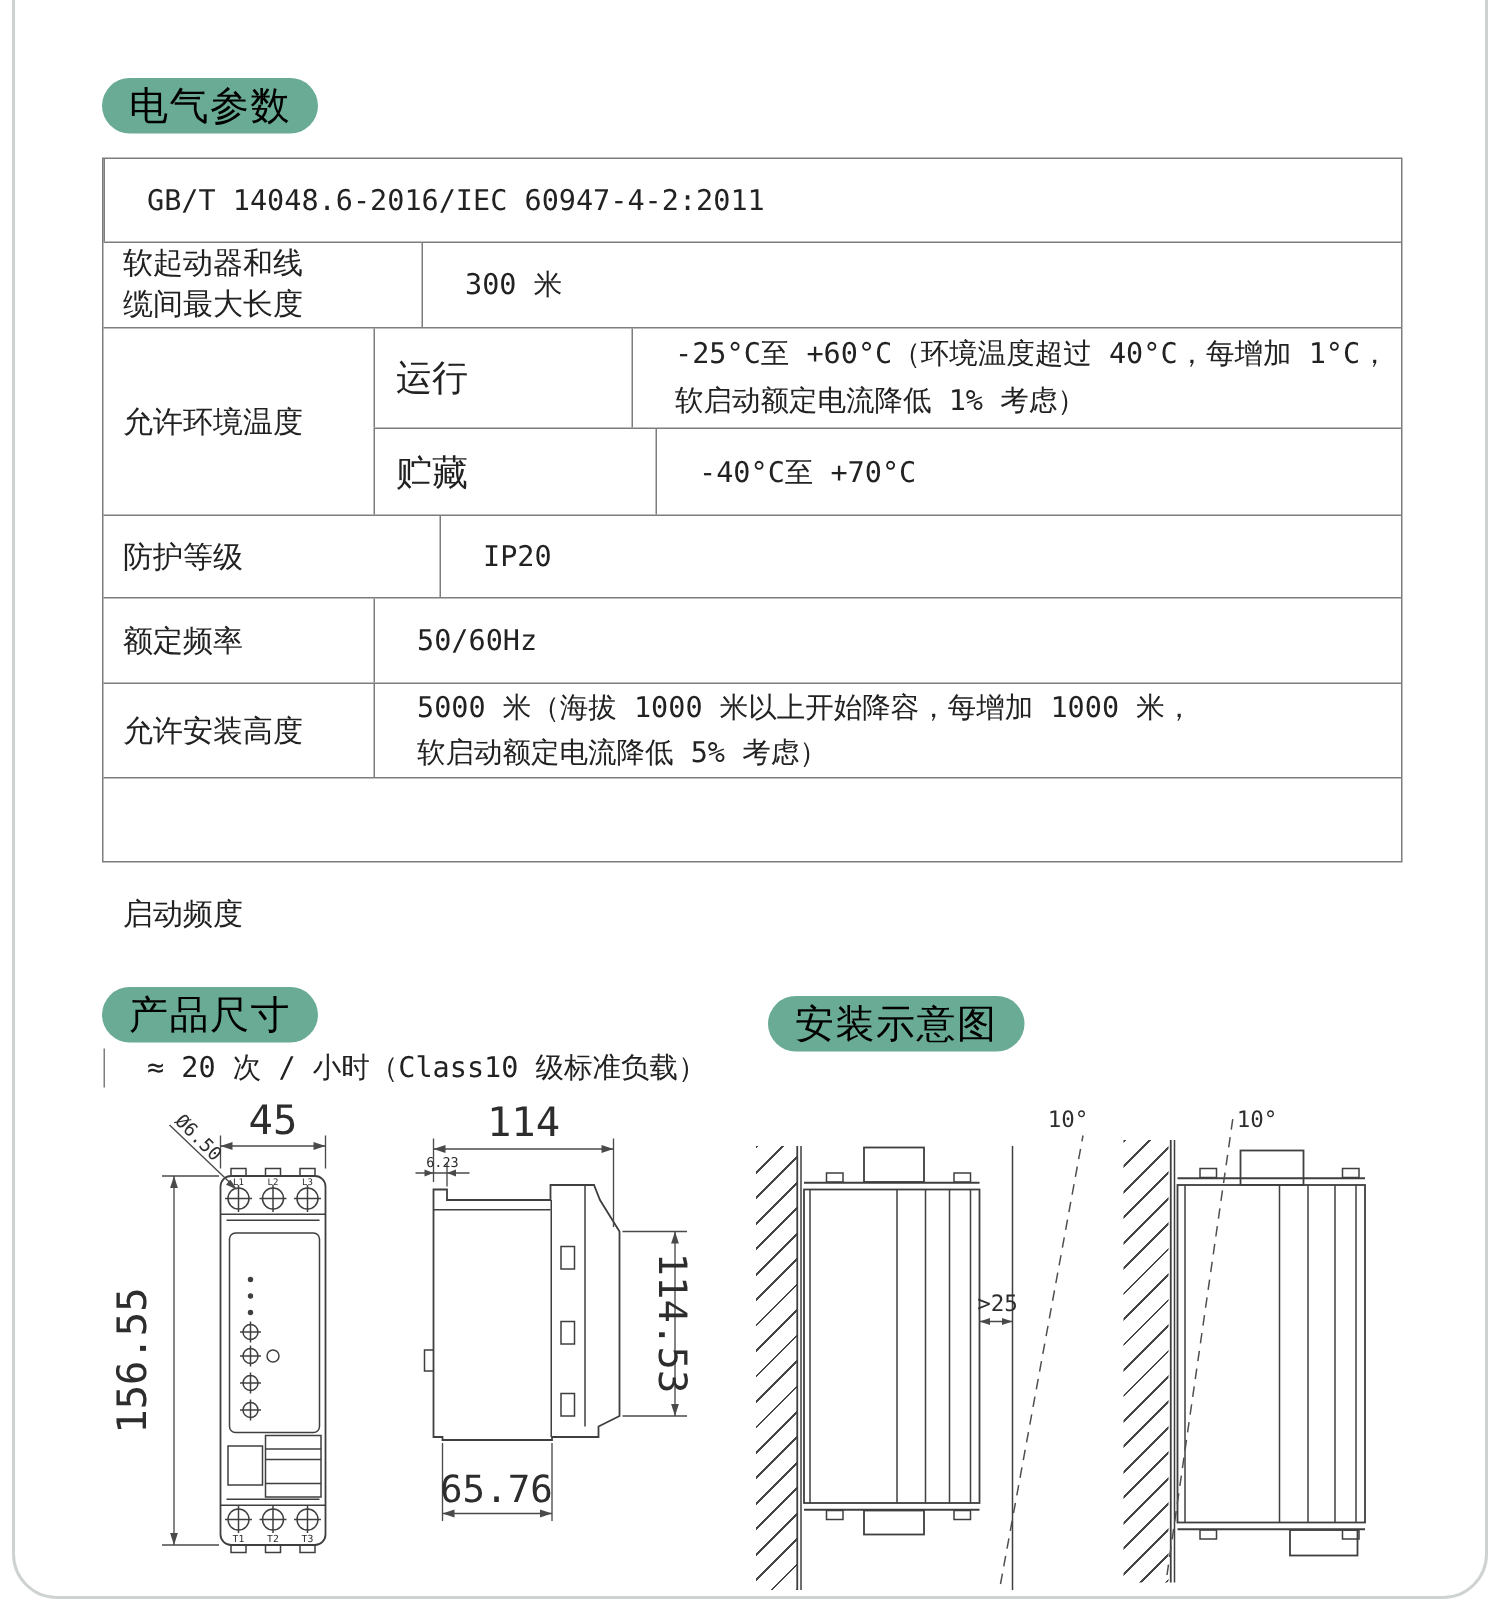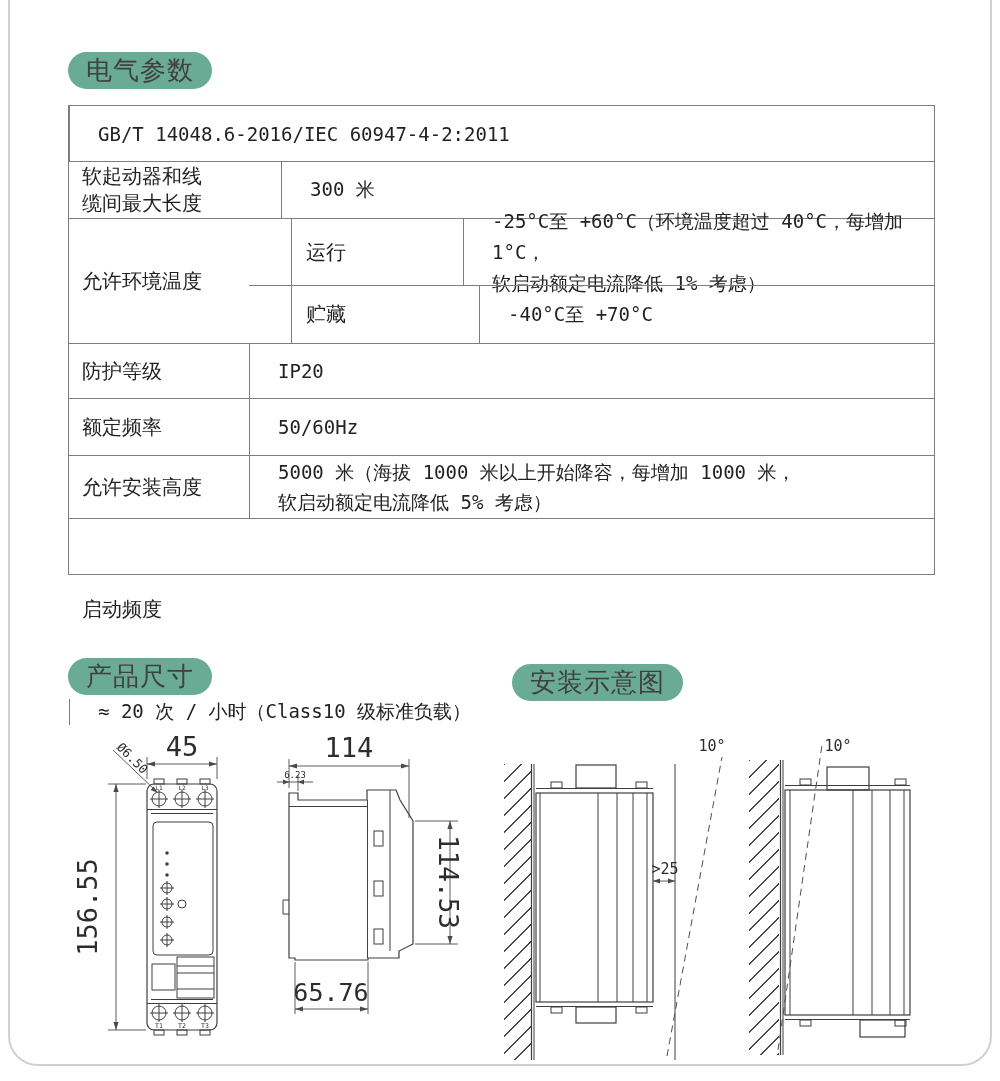--- a/index.html
+++ b/index.html
@@ -1,37 +1,37 @@
 <!DOCTYPE html>
 <html><head>
 <meta charset="utf-8">
 <style>
   html,body{margin:0;padding:0;background:#fff;}
   .page{position:relative;width:1000px;height:1081px;background:#fff;overflow:hidden;
         font-family:"Liberation Sans",sans-serif;color:#222;}
   .page-frame{position:absolute;left:8px;top:-34px;width:984px;height:1100px;
         border:2px solid #ced3d2;border-radius:30px;box-sizing:border-box;}
-  .pill{position:absolute;background:#69AB94;color:#404040;height:37px;line-height:37px;
+  .pill{position:absolute;background:#69AB94;color:#000000;height:37px;line-height:37px;
         padding:0 18px;border-radius:19px;font-size:26px;letter-spacing:1px;white-space:nowrap;}
   
   .spec-table{position:absolute;left:68px;top:105px;width:867px;border:1px solid #7d7d7d;
         background:#fff;box-sizing:border-box;}
   .s-row{display:flex;box-sizing:border-box;}
   .s-row + .s-row{border-top:1px solid #7d7d7d;}
   .s-label{flex:0 0 180px;width:180px;display:flex;align-items:center;padding-left:13px;
         box-sizing:border-box;font-size:20px;}
   .s-label.two{flex-direction:column;align-items:flex-start;justify-content:center;line-height:27px;}
   .s-value{flex:1;border-left:1px solid #7d7d7d;display:flex;align-items:center;padding-left:28px;
         box-sizing:border-box;font-family:"DejaVu Sans Mono","Liberation Mono",monospace;font-size:19px;}
   .s-value.multi{flex-direction:column;align-items:flex-start;justify-content:center;line-height:31px;}
   .s-sub{flex:1;display:flex;flex-direction:column;}
   .s-subrow{display:flex;box-sizing:border-box;}
   .s-subrow + .s-subrow{border-top:1px solid #7d7d7d;gap:16px;}
   .s-sublabel{flex:0 0 172px;width:172px;border-left:1px solid #7d7d7d;display:flex;align-items:center;
-        padding-left:14px;box-sizing:border-box;font-size:20px;margin-left:42px;}
+        padding-left:14px;box-sizing:border-box;font-size:24px;}
   
   .wall-hatch{position:absolute;background:repeating-linear-gradient(135deg,
         #454545 0px,#454545 1.3px,transparent 1.3px,transparent 12px);}
   svg.drawings{position:absolute;left:0;top:0;}
   svg .obj{stroke:#3f3f3f;stroke-width:1.2;fill:none;}
   svg .thin{stroke:#3f3f3f;stroke-width:1;fill:none;}
   svg .dim{stroke:#4a4a4a;stroke-width:0.9;fill:none;}
   svg .dash{stroke:#4f4f4f;stroke-width:1;fill:none;stroke-dasharray:7 5;}
   svg .ah{fill:#4a4a4a;stroke:none;}
   svg .dot{fill:#3f3f3f;stroke:none;}
@@ -65,21 +65,21 @@
             <div>-25°C至 +60°C（环境温度超过 40°C，每增加 1°C，</div>
             <div>软启动额定电流降低 1% 考虑）</div>
           </div>
         </div>
         <div class="s-subrow" style="height:58px;">
           <div class="s-sublabel">贮藏</div>
           <div class="s-value">-40°C至 +70°C</div>
         </div>
       </div>
     </div>
-    <div class="s-row" style="height:55px;">
+    <div class="s-row" style="height:55px;gap:44px;">
       <div class="s-label">防护等级</div>
       <div class="s-value">IP20</div>
     </div>
     <div class="s-row" style="height:57px;">
       <div class="s-label">额定频率</div>
       <div class="s-value">50/60Hz</div>
     </div>
     <div class="s-row" style="height:63px;">
       <div class="s-label">允许安装高度</div>
       <div class="s-value multi" style="line-height:30px;">

